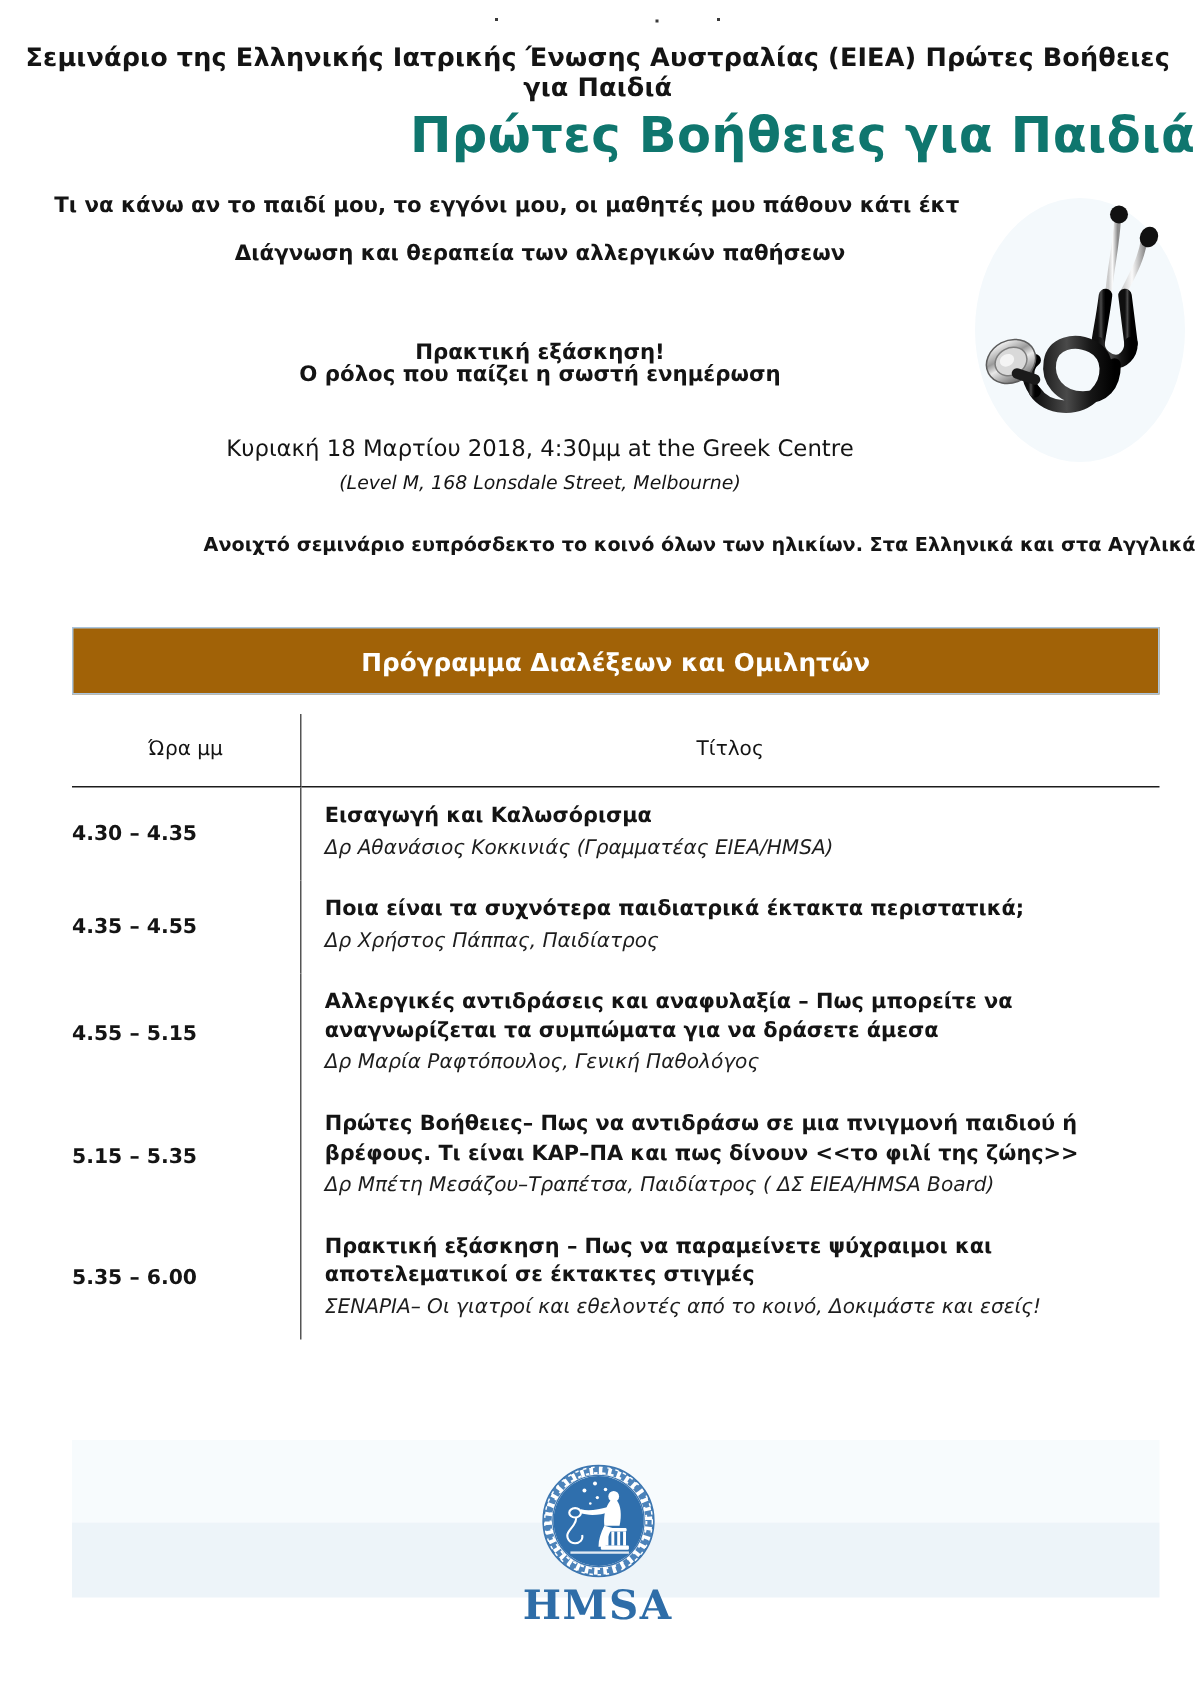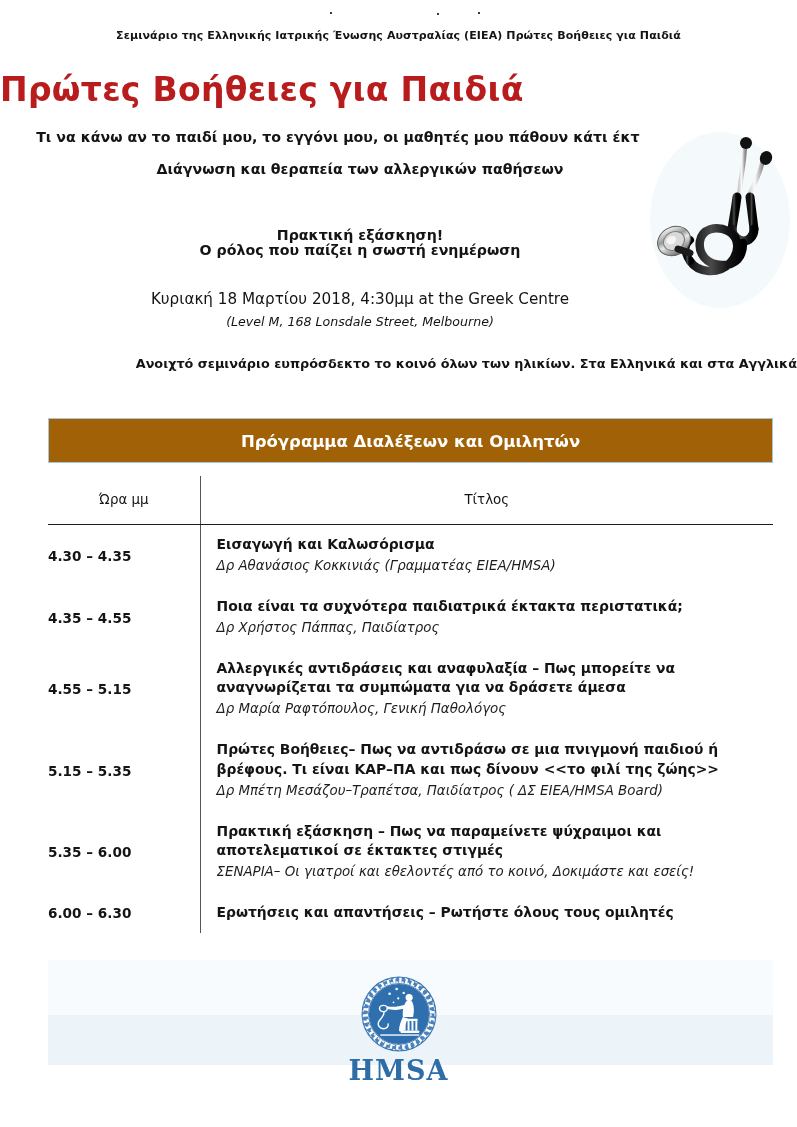--- a/index.html
+++ b/index.html
@@ -25,35 +25,35 @@
     position:absolute; width:2px; height:2px; background:#3a3a3a; display:block;
   }
 
   
   .org-line {
     position: absolute;
     top: 29px;
     left: 0;
     width: 797px;
     text-align: center;
-    font-size: 11px;
+    font-size: 17px;
     font-weight: bold;
     letter-spacing: .1px;
     color: #141414;
   }
 
   .main-title {
     position: absolute;
     top: 70px;
     left: 0;
     width: 797px;
-    text-align: left;
+    text-align: right;
     font-size: 33px;
     font-weight: bold;
-    color: #b91c1c;
+    color: #0f766e;
     letter-spacing: .3px;
   }
 
   .tagline {
     position: absolute;
     left: 0;
     width: 720px;
     text-align: center;
     font-size: 14.2px;
     font-weight: bold;
@@ -320,26 +320,20 @@
           </td>
         </tr>
         <tr>
           <td class="td-time">5.35 – 6.00</td>
           <td class="td-title">
             <span class="t-bold">Πρακτική εξάσκηση – Πως να παραμείνετε ψύχραιμοι και</span>
             <span class="t-bold">αποτελεματικοί σε έκτακτες στιγμές</span>
             <span class="t-italic">ΣΕΝΑΡΙΑ– Οι γιατροί και εθελοντές από το κοινό, Δοκιμάστε και εσείς!</span>
           </td>
         </tr>
-        <tr class="row-last">
-          <td class="td-time">6.00 – 6.30</td>
-          <td class="td-title">
-            <span class="t-bold">Ερωτήσεις και απαντήσεις – Ρωτήστε όλους τους ομιλητές</span>
-          </td>
-        </tr>
       </tbody>
     </table>
   </div>
 
   <div class="logo-block">
     <svg class="logo-mark" width="78" height="78" viewBox="0 0 100 100" xmlns="http://www.w3.org/2000/svg">
       <circle cx="50" cy="50" r="48" fill="#ffffff"></circle>
       <circle cx="50" cy="50" r="47" fill="none" stroke="#3C76B0" stroke-width="2"></circle>
       <circle cx="50" cy="50" r="39" fill="none" stroke="#3C76B0" stroke-width="1.2"></circle>
 

